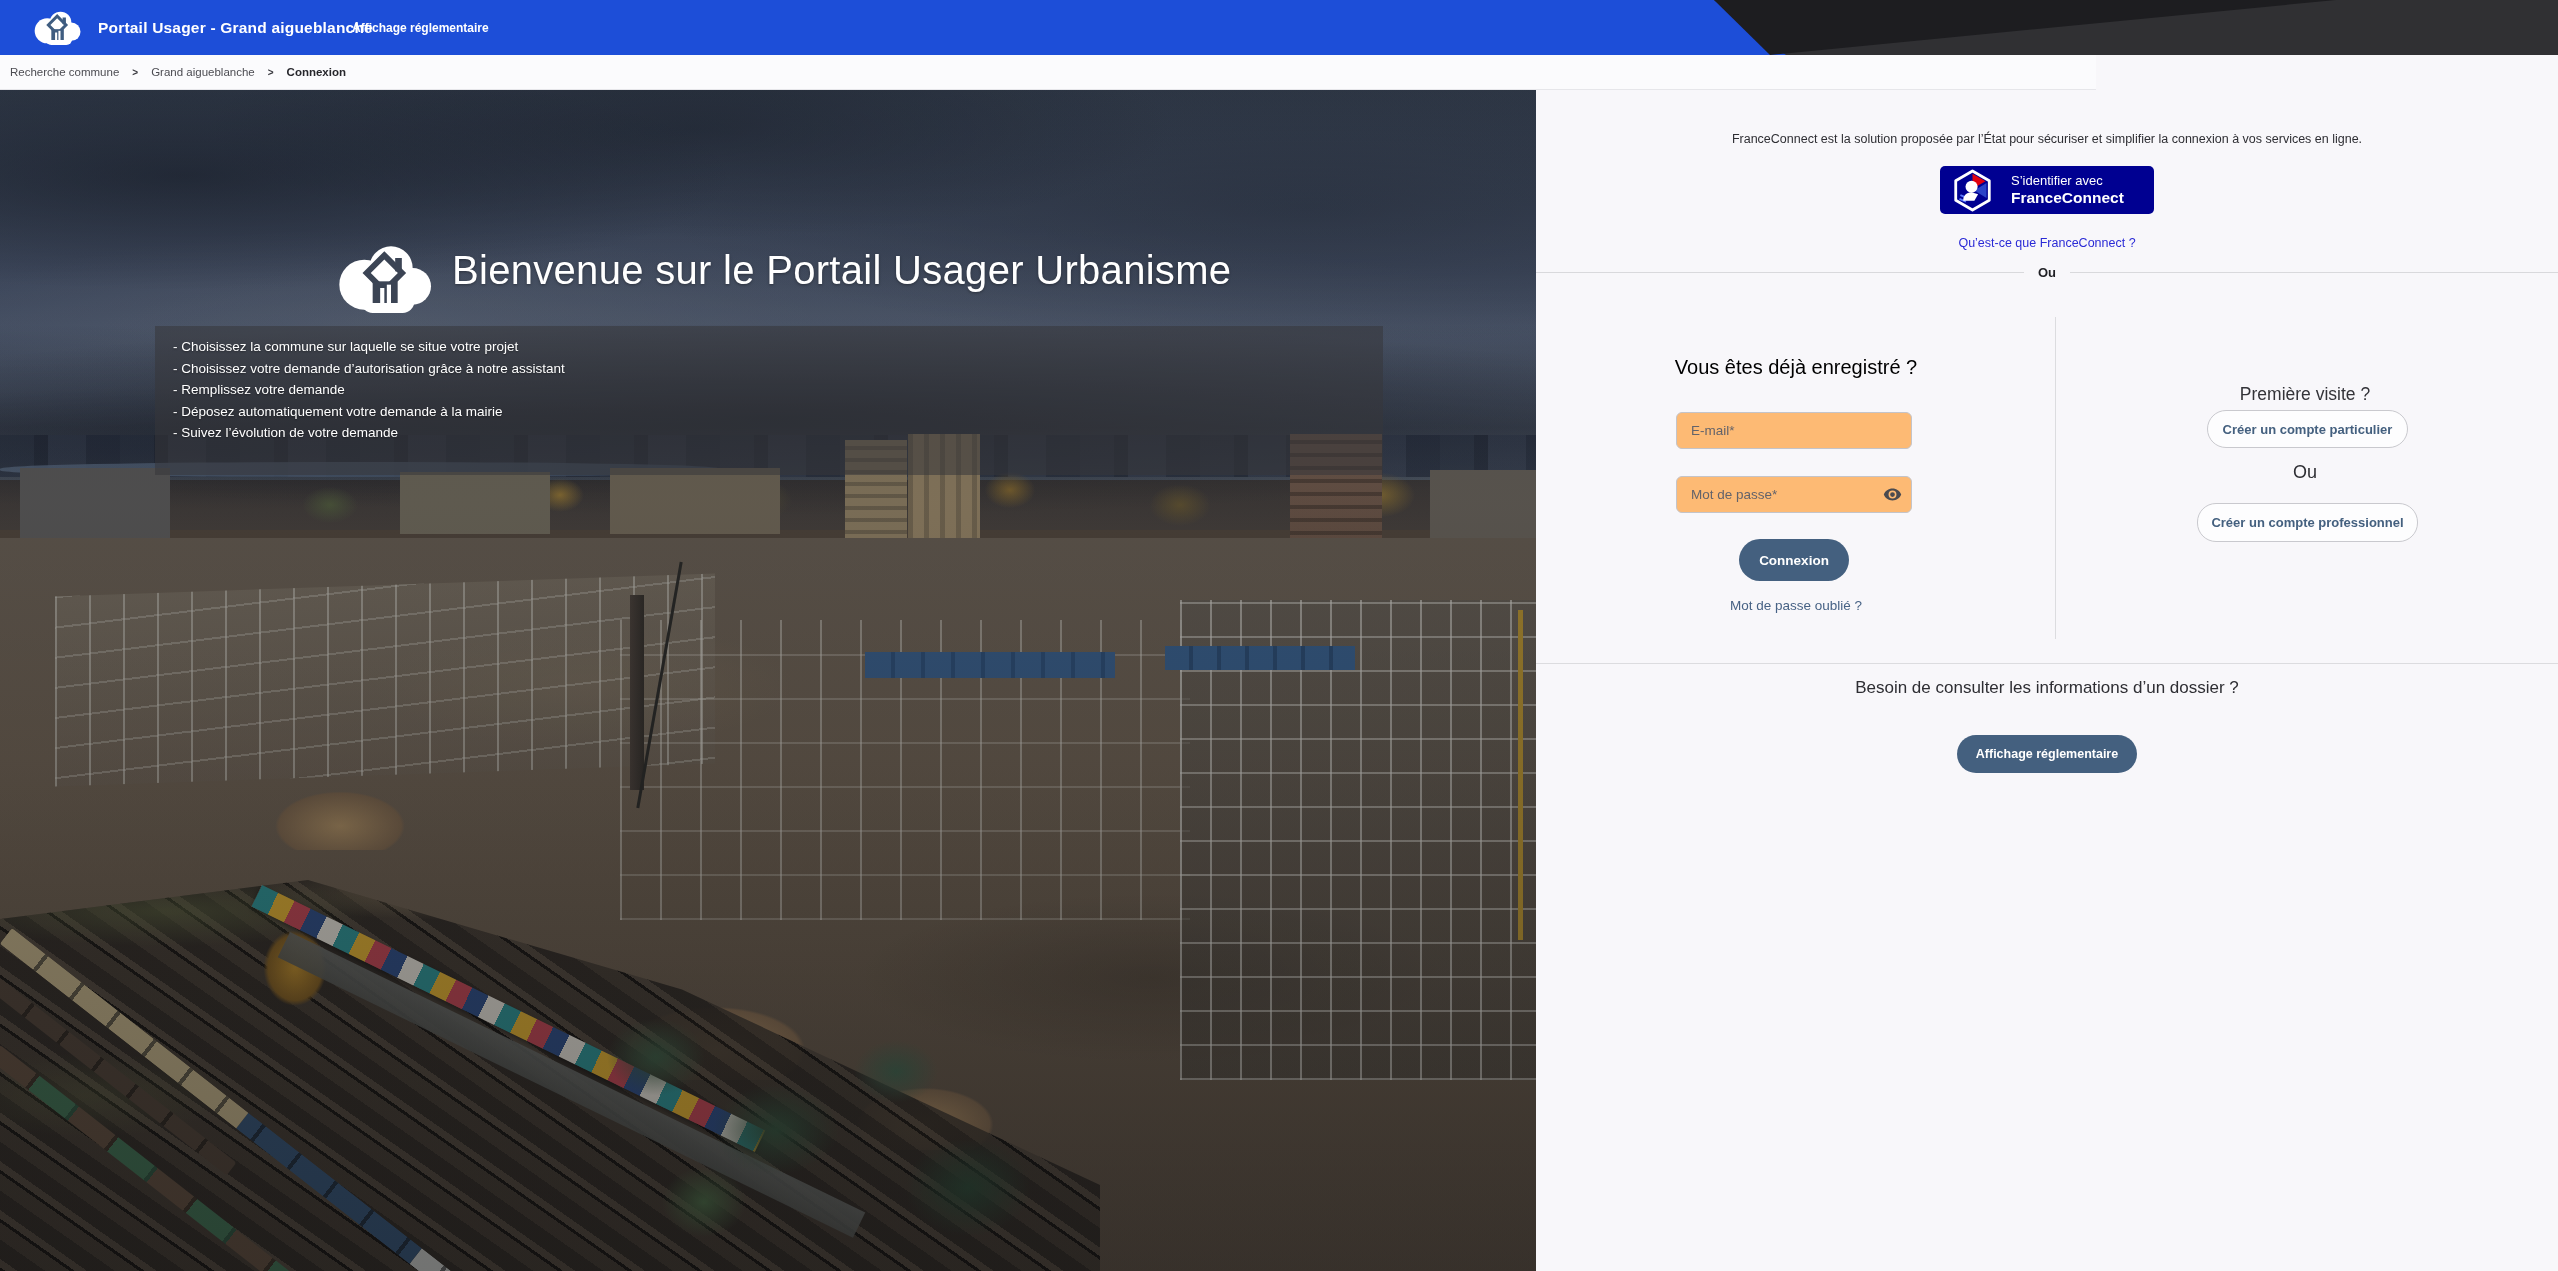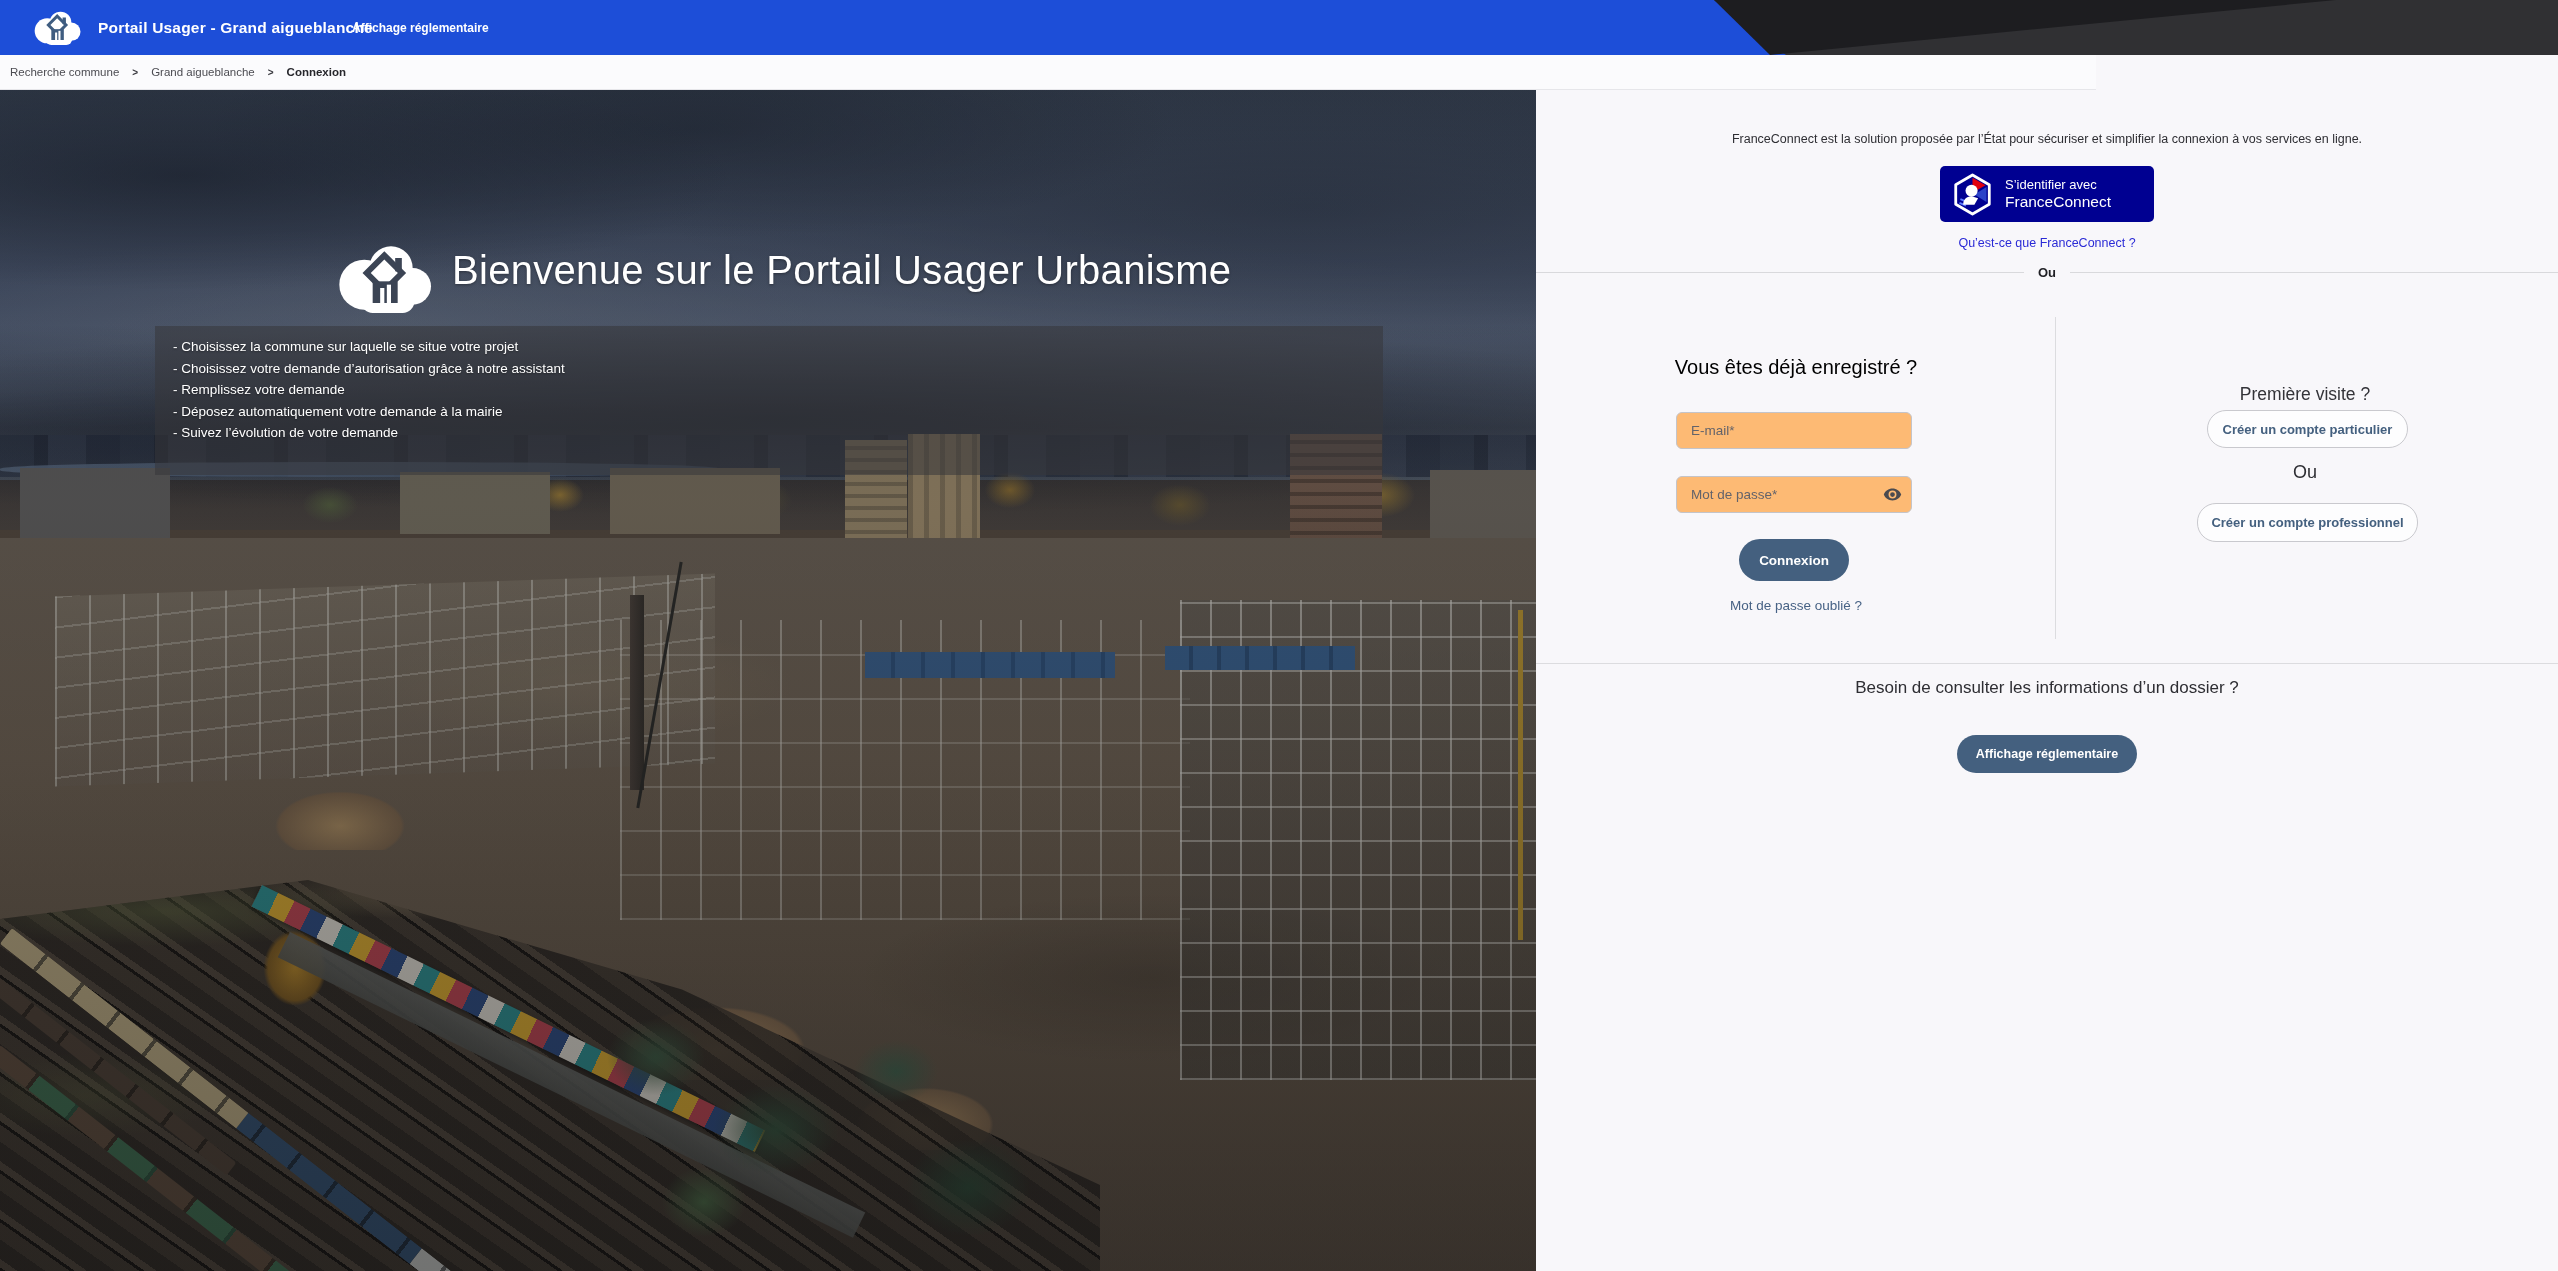--- a/index.html
+++ b/index.html
@@ -148,26 +148,26 @@
     font-weight:400; letter-spacing:.3px; text-shadow:0 1px 3px rgba(0,0,0,.35); white-space:nowrap; }
   .steps { position:absolute; left:155px; top:236px; width:1228px; height:149px; z-index:5;
     background:rgba(55,55,58,.55); padding:10px 18px; }
   .step { color:#fff; font-size:13.5px; line-height:21.5px; text-shadow:0 1px 2px rgba(0,0,0,.4); }
 
   
   .panel { position:absolute; left:1536px; top:90px; width:1022px; height:1181px; background:#f8f7fa; }
   .panel .centered { position:absolute; left:0; width:1022px; text-align:center; }
   .fc-title { top:10px; font-size:13.5px; font-weight:bold; color:#1f1f24; }
   .fc-desc { top:42px; font-size:12.5px; color:#2e2e33; }
-  .fc-btn { position:absolute; left:50%; transform:translateX(-50%); top:76px; width:214px; height:56px;
+  .fc-btn { position:absolute; left:50%; transform:translateX(-50%); top:76px; width:214px; height:48px;
     background:#000091; border:none; border-radius:5px; cursor:pointer; display:flex; align-items:center;
-    padding:0 12px; gap:12px; }
+    padding:0 12px; gap:18px; }
   .fc-btn-text { text-align:left; color:#fff; line-height:1.15; }
   .fc-line1 { display:block; font-size:13px; font-weight:400; }
-  .fc-line2 { display:block; font-size:15.5px; font-weight:normal; }
+  .fc-line2 { display:block; font-size:15.5px; font-weight:bold; }
   .fc-link { top:146px; font-size:12.5px; color:#2a2ad6; cursor:pointer; text-decoration:none; display:block; }
   .or-divider { position:absolute; left:0; top:172px; width:1022px; height:20px; display:flex;
     align-items:center; justify-content:center; gap:14px; }
   .or-divider .line { flex:1; height:1px; background:#d9d9dc; }
   .or-divider .or { font-size:13px; font-weight:bold; color:#1f1f24; }
   .v-divider { position:absolute; left:519px; top:227px; width:1px; height:322px; background:#dcdcdf; }
 
   .login-title { position:absolute; left:60px; top:266px; width:400px; text-align:center;
     font-size:20px; color:#000000; }
   .field { position:absolute; width:236px; height:37px; }

